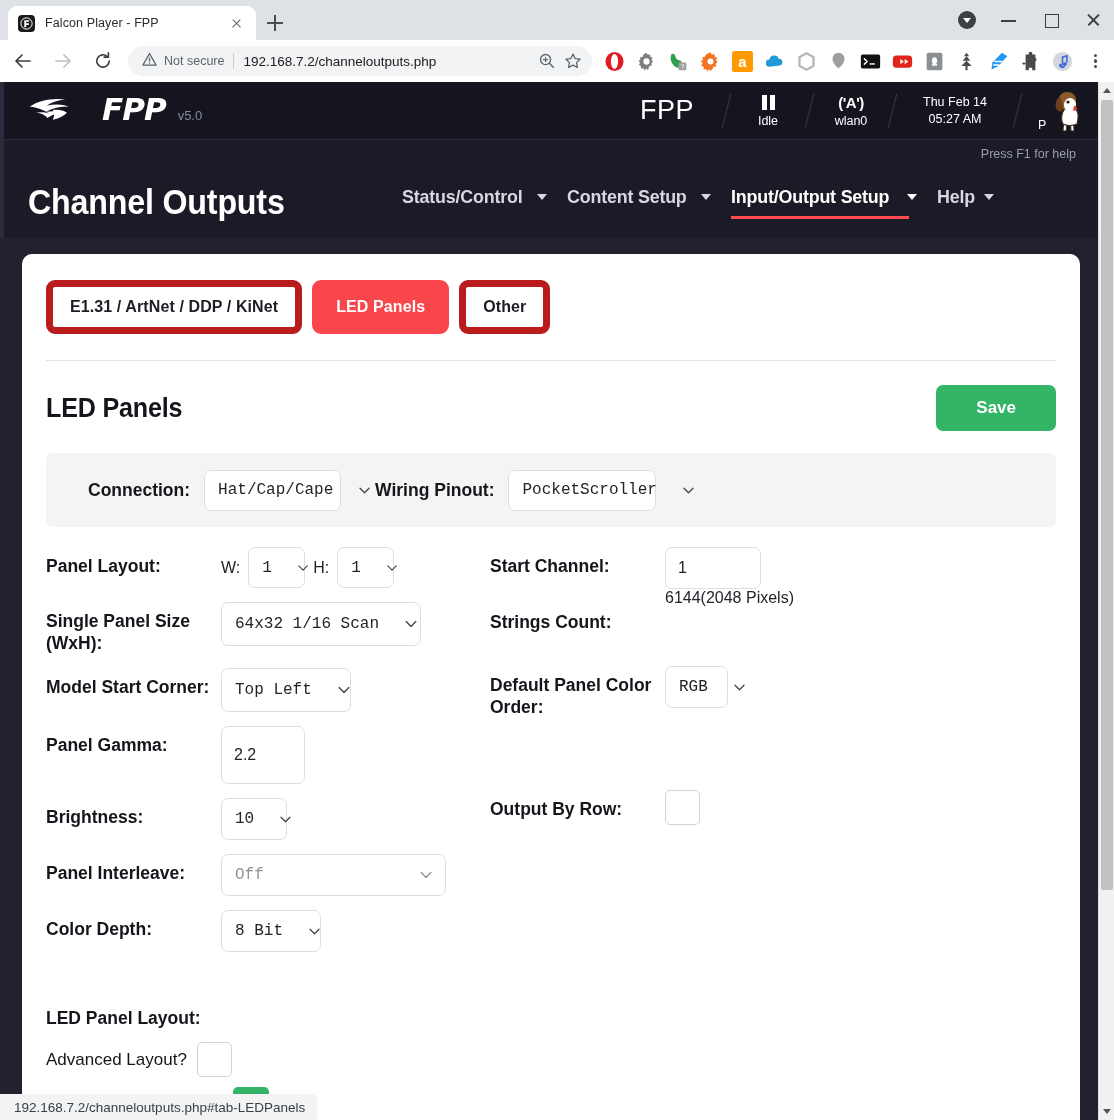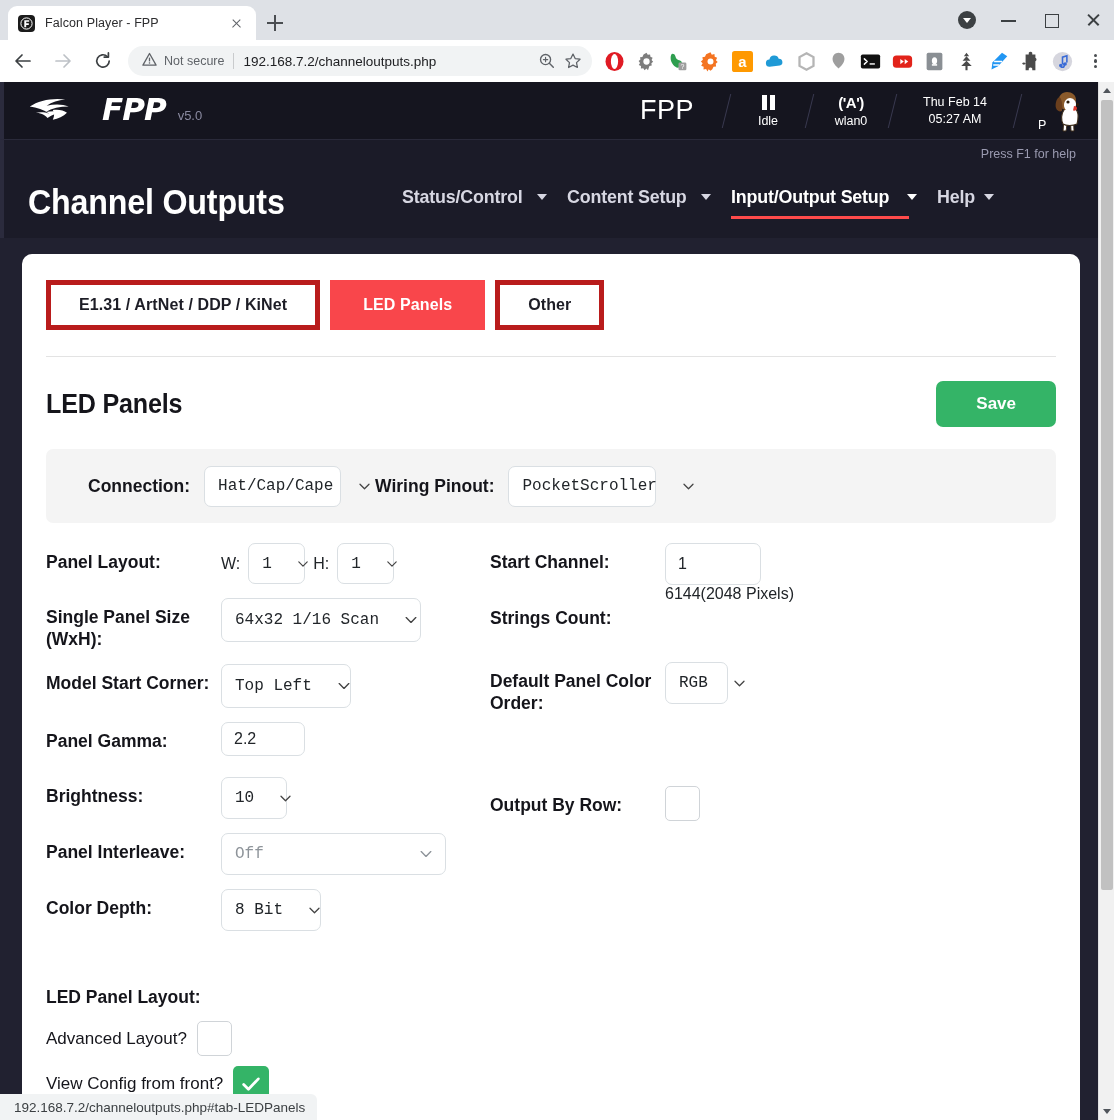--- a/index.html
+++ b/index.html
@@ -165,22 +165,22 @@
     content: ""; position: absolute; left: 0; right: 8px; bottom: 0; height: 3px; background: #ff4b4b;
   }
 
   
   .card {
     margin: 16px 18px 0 22px; background: #fff; border-radius: 10px;
     padding: 26px 24px 30px 24px; min-height: 900px;
   }
   .tabrow { display: flex; gap: 10px; padding-bottom: 26px; border-bottom: 1px solid #e3e3e3; }
   .pilltab {
-    border: 5px solid #b91c1c; background: #fff; border-radius: 0;
-    padding: 11px 28px; font-size: 16px; font-weight: 700; color: #1d1d26;
+    border: 7px solid #b91c1c; background: #fff; border-radius: 9px;
+    padding: 11px 17px; font-size: 16px; font-weight: 700; color: #1d1d26;
     font-family: "Liberation Sans Narrow", "Liberation Sans", sans-serif;
     letter-spacing: .1px; cursor: pointer; white-space: nowrap;
   }
   .pilltab.active { background: #f9464b; border-color: #f9464b; color: #fff; }
 
   .sec-head { display: flex; align-items: center; margin: 24px 0 0 0; }
   .sec-title {
     font-family: "Liberation Sans Narrow", "Liberation Sans", sans-serif;
     font-weight: 700; font-size: 27px; color: #15151b; transform: scaleX(.93);
     transform-origin: left; letter-spacing: -.2px;
@@ -608,21 +608,21 @@
                   <svg class="chev" width="16" height="16" viewBox="0 0 20 20">
                       <path d="M4 7l6 6 6-6" fill="none" stroke="#444" stroke-width="1.7" stroke-linecap="round" stroke-linejoin="round"></path>
                     </svg>
                 </span>
               </div>
             </div>
 
             <div class="frow">
               <div class="fl">Panel Gamma:</div>
               <div class="fc">
-                <span class="txtin" style="width:84px;height:34px">2.2</span>
+                <span class="txtin" style="width:84px;height:58px">2.2</span>
               </div>
             </div>
 
             <div class="frow">
               <div class="fl">Brightness:</div>
               <div class="fc">
                 <span class="sel" style="width:66px;height:42px">
                   <span>10</span>
                   <svg class="chev" width="15" height="15" viewBox="0 0 20 20">
                       <path d="M4 7l6 6 6-6" fill="none" stroke="#444" stroke-width="1.7" stroke-linecap="round" stroke-linejoin="round"></path>

